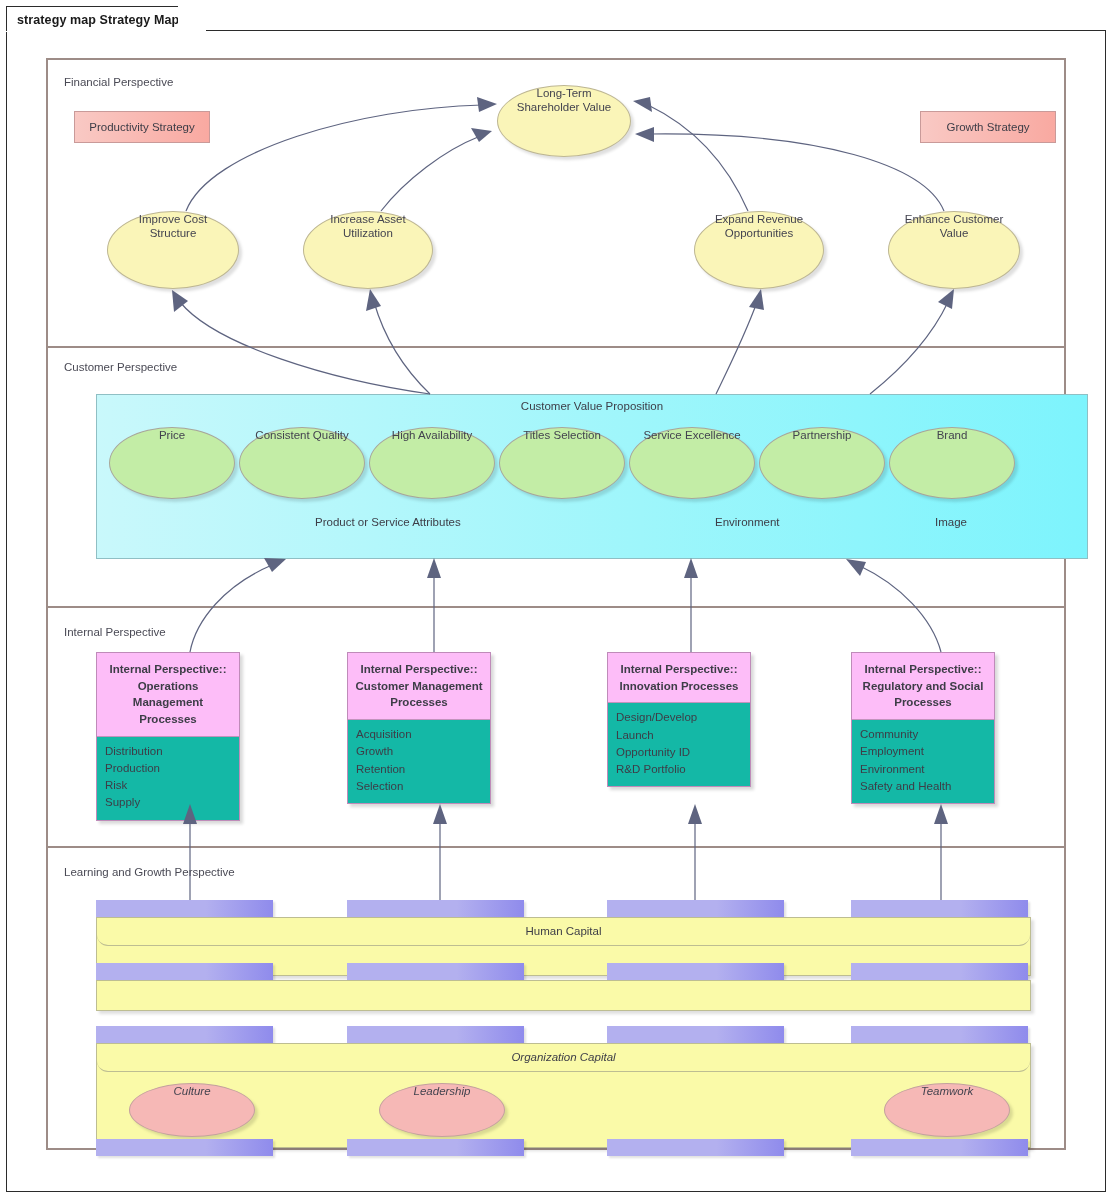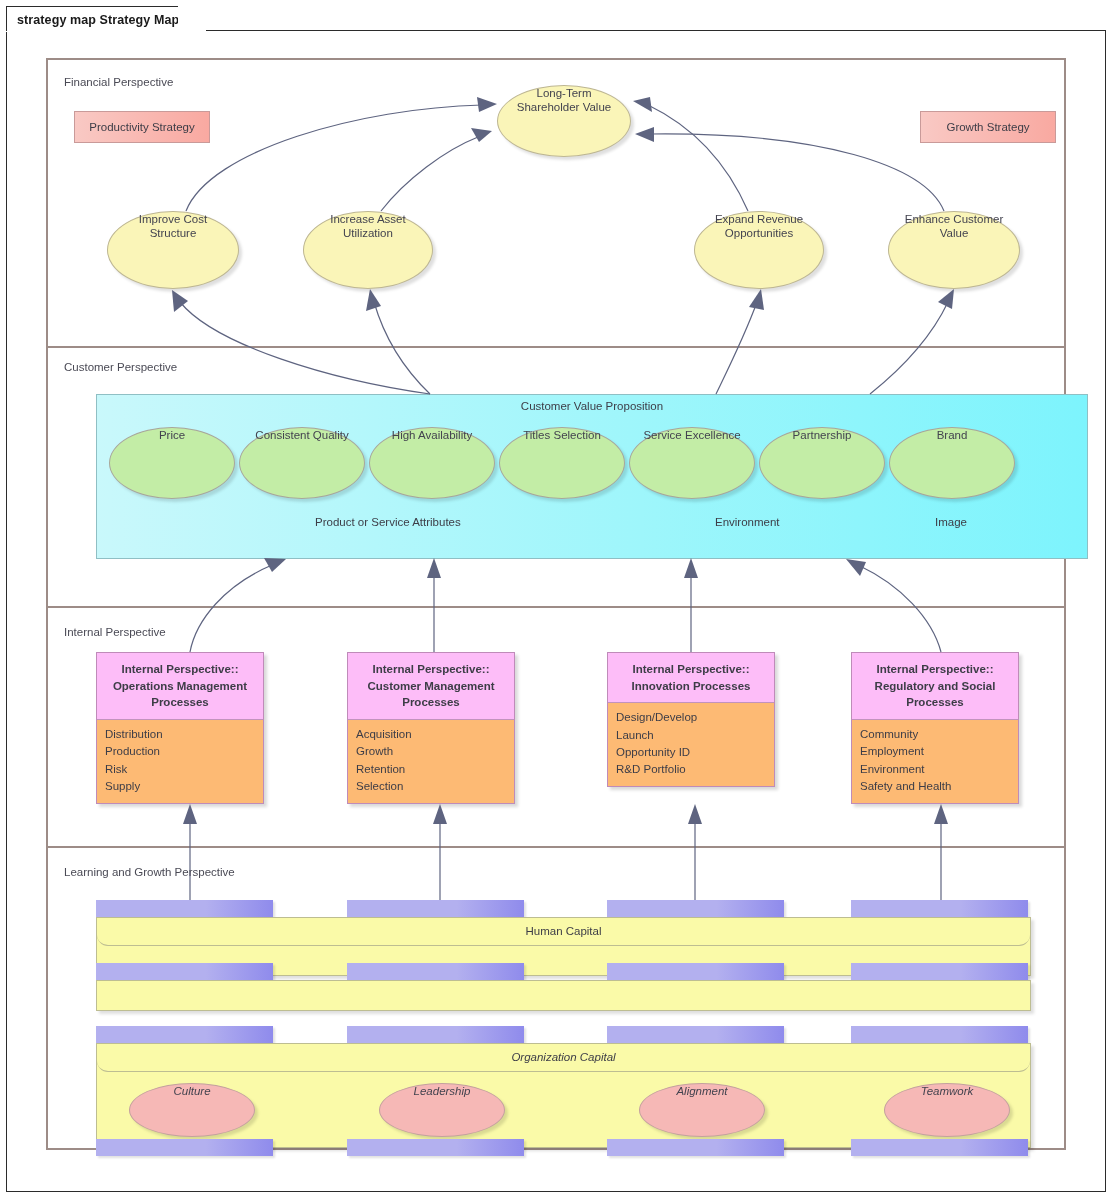--- a/index.html
+++ b/index.html
@@ -169,22 +169,22 @@
 
   .cvp-ell{
     position:absolute;
     top:32px;
     width:126px; height:72px;
   }
 
   
   .proc-box{
     position:absolute;
-    width:168px;
-    background:#fdba74;
+    width:144px;
+    background:#14b8a6;
     border:1px solid #bf8bb9;
     box-sizing:border-box;
     box-shadow:3px 3px 3px rgba(0,0,0,.15);
     z-index:14;
   }
   .proc-head{
     background:#fdbdf8;
     border-bottom:1px solid #c293bd;
     padding:8px 6px 8px;
     text-align:center;
@@ -413,23 +413,20 @@
     </div>
     <div class="cap-box">
       <div class="cap-title">Organization Capital</div>
       <div class="cap-content">
         <div class="ellipse ell-pink cap-ell" style="left:32px;">
           <span class="ell-inner">Culture</span>
         </div>
         <div class="ellipse ell-pink cap-ell" style="left:282px;">
           <span class="ell-inner">Leadership</span>
         </div>
-        <div class="ellipse ell-pink cap-ell" style="left:542px;">
-          <span class="ell-inner">Alignment</span>
-        </div>
         <div class="ellipse ell-pink cap-ell" style="left:787px;">
           <span class="ell-inner">Teamwork</span>
         </div>
       </div>
     </div>
   </div>
 
   <div class="cap-group" id="cap-bottom" style="top:1139px;">
     <div class="cap-bars">
       <div class="cap-bar" style="left:0px;"></div>

